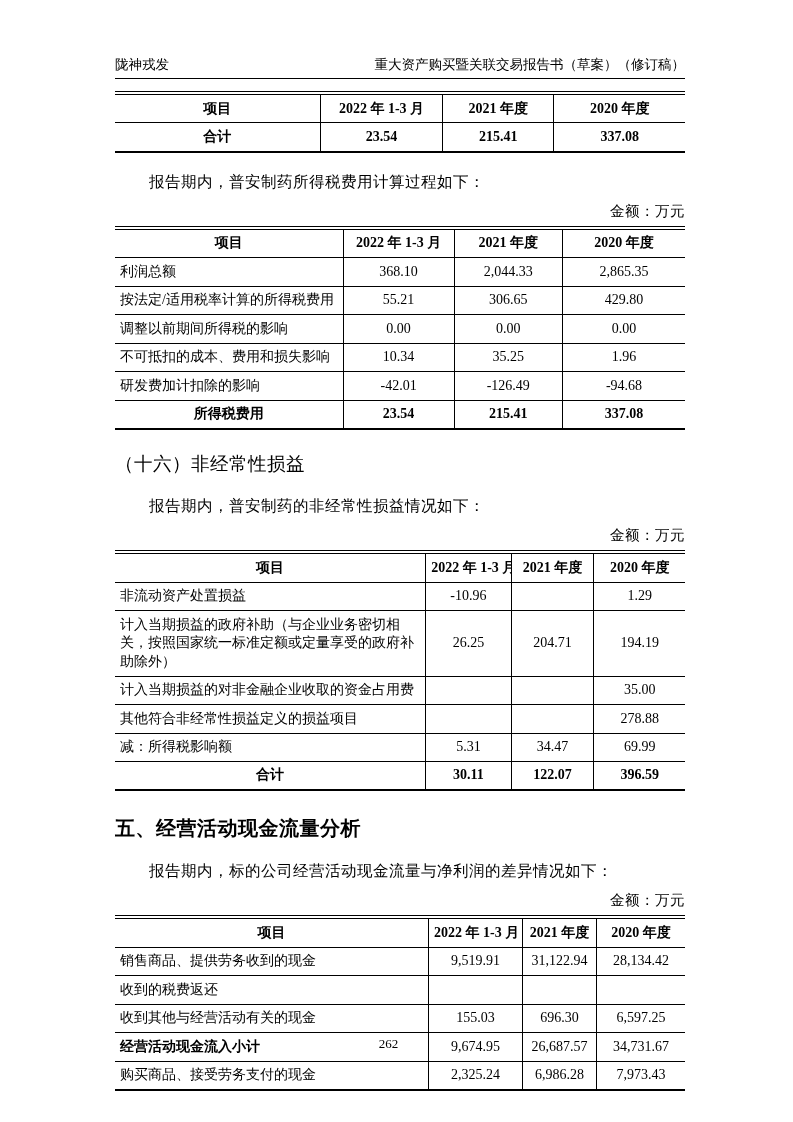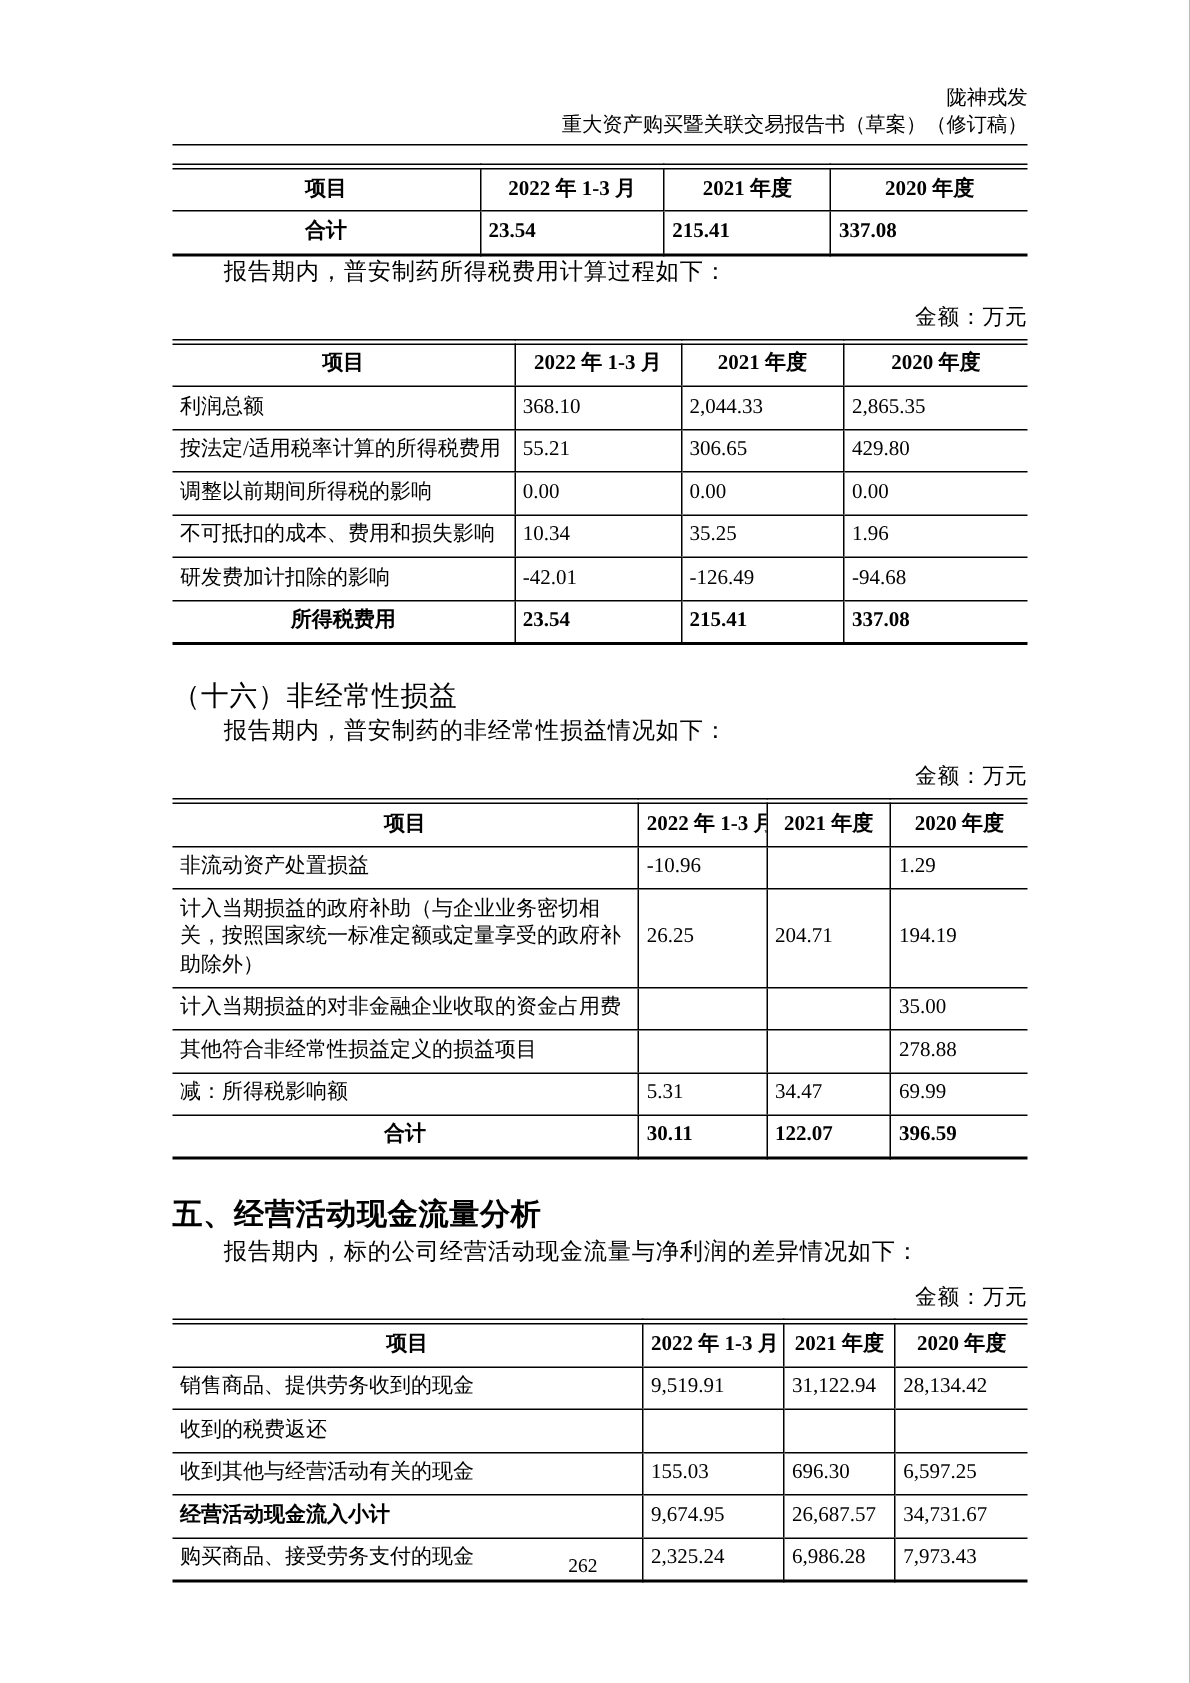--- a/index.html
+++ b/index.html
@@ -11,50 +11,50 @@
     background: #fff;
     padding: 56px 108px 0 115px;
     overflow: hidden;
   }
   
   .doc-header {
     display: flex; justify-content: space-between; align-items: flex-end;
     font-size: 13.5px; line-height: 18px;
     border-bottom: 1.5px solid #000;
     padding-bottom: 4px;
-    flex-direction: column;
   }
   
   table {
     width: 100%;
     border-collapse: collapse;
     border-top: 4px double #000;
     border-bottom: 2.5px solid #000;
     font-size: 14px;
     table-layout: fixed;
   }
   th, td { padding: 4.5px 5px; vertical-align: middle; line-height: 1.32; }
   thead th {
     font-weight: bold; text-align: center;
     border-bottom: 1.5px solid #000;
     white-space: nowrap; overflow: hidden;
   }
   tbody td { border-bottom: 1px solid #000; }
   tbody tr:last-child td { border-bottom: none; }
   th + th, td + td { border-left: 1px solid #000; }
   td.label { text-align: left; }
-  td.num { text-align: left; font-variant-numeric: tabular-nums; }
+  td.num { text-align: center; font-variant-numeric: tabular-nums; }
   tr.total td { font-weight: bold; }
   tr.total td.label { text-align: center; }
   tr.subtotal td.label { font-weight: bold; }
   .tbl { margin-top: 12px; }
   
   .para {
     font-size: 15.5px; line-height: 21px;
     text-indent: 2.2em; letter-spacing: 0.5px;
+    margin-top: 18px;
   }
   .unit {
     font-size: 14.5px; text-align: right;
     margin-top: 10px; margin-bottom: 5px;
     letter-spacing: 0.5px;
   }
   .h-sub {
     font-family: "Liberation Sans", "DejaVu Sans", sans-serif;
     font-weight: normal; font-size: 18.5px; line-height: 26px;
     margin-top: 21px; letter-spacing: 0.5px;

